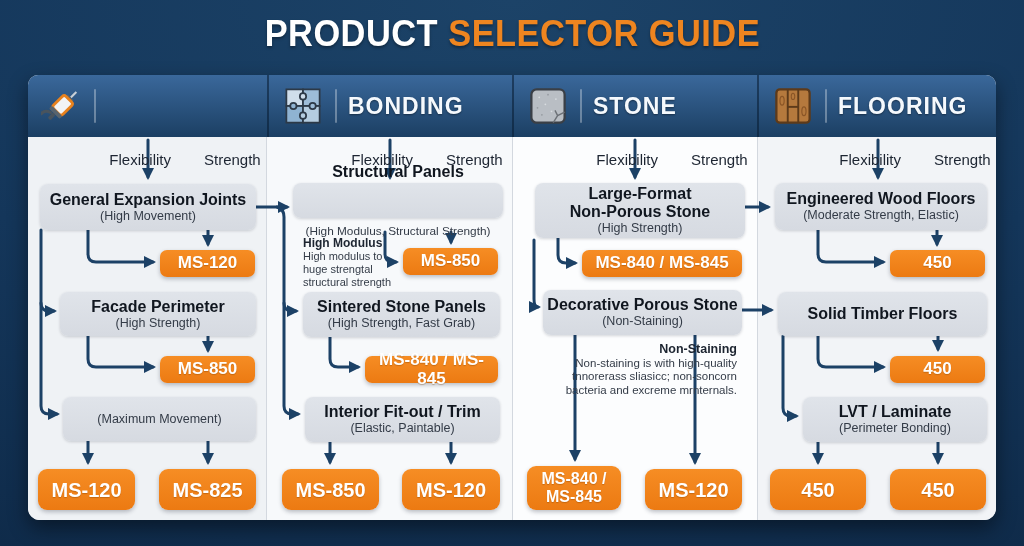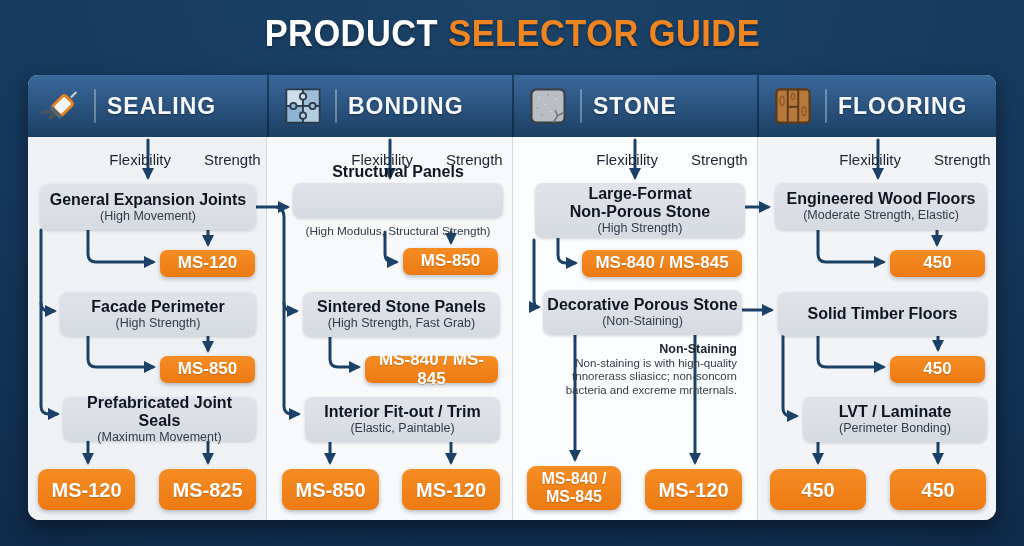--- a/index.html
+++ b/index.html
@@ -76,21 +76,20 @@
         <g transform="rotate(45 24 24)">
           <rect x="23" y="1" width="2.4" height="9" fill="#c9d0d7"></rect>
           <path d="M19,10 L29,10 L27,14 L21,14 Z" fill="#58646e"></path>
           <rect x="16.5" y="13" width="15" height="20" rx="3" fill="#f2f4f6" stroke="#e8821e" stroke-width="3.2"></rect>
           <rect x="15.5" y="32" width="17" height="4.5" rx="1.5" fill="#58646e"></rect>
           <rect x="21.8" y="36.5" width="4.4" height="8.5" rx="1.5" fill="#49545e"></rect>
           <path d="M20,38.5 Q13,41 13.5,47" stroke="#49545e" stroke-width="3.4" fill="none" stroke-linecap="round"></path>
         </g>
       </svg>
       <div class="hsep"></div>
-      <div class="hlabel">SEALING</div>
     </div>
     <div class="hcell">
       <svg class="hicon" viewBox="0 0 48 48">
         <g stroke="#2c3947" stroke-width="2">
           <rect x="5" y="5" width="19" height="19" fill="#cfdeeb"></rect>
           <rect x="24" y="5" width="19" height="19" fill="#9dbdd8"></rect>
           <rect x="5" y="24" width="19" height="19" fill="#8fb3d2"></rect>
           <rect x="24" y="24" width="19" height="19" fill="#b5cde0"></rect>
           <circle cx="24" cy="13" r="3.6" fill="#cfdeeb"></circle>
           <circle cx="35" cy="24" r="3.6" fill="#9dbdd8"></circle>
@@ -192,29 +191,32 @@
       <div class="t">General Expansion Joints</div>
       <div class="s">(High Movement)</div>
     </div>
     <div class="obox" style="left:160px;top:250px;width:95px;height:27px;">MS-120</div>
     <div class="gbox" style="left:60px;top:292px;width:196px;height:44px;">
       <div class="t">Facade Perimeter</div>
       <div class="s">(High Strength)</div>
     </div>
     <div class="obox" style="left:160px;top:356px;width:95px;height:27px;">MS-850</div>
     <div class="gbox" style="left:63px;top:397px;width:193px;height:44px;">
-      <div class="t">Prefabricated Joint Seals</div>
       <div class="s">(Maximum Movement)</div>
     </div>
     <div class="obox big" style="left:38px;top:469px;width:97px;height:41px;">MS-120</div>
     <div class="obox big" style="left:159px;top:469px;width:97px;height:41px;">MS-825</div>
 
     <div class="gbox" style="left:293px;top:183px;width:210px;height:35px;">
       <div class="t">Structural Panels</div>
       <div class="s sm">(High Modulus, Structural Strength)</div>
+    </div>
+    <div class="note left" style="left:303px;top:236px;width:103px;">
+      <div class="nh">High Modulus</div>
+      <div>High modulus to huge strengtal structural strength</div>
     </div>
     <div class="obox" style="left:403px;top:248px;width:95px;height:27px;">MS-850</div>
     <div class="gbox" style="left:303px;top:292px;width:197px;height:45px;">
       <div class="t">Sintered Stone Panels</div>
       <div class="s">(High Strength, Fast Grab)</div>
     </div>
     <div class="obox" style="left:365px;top:356px;width:133px;height:27px;">MS-840 / MS-845</div>
     <div class="gbox" style="left:305px;top:397px;width:195px;height:45px;">
       <div class="t">Interior Fit-out / Trim</div>
       <div class="s">(Elastic, Paintable)</div>

